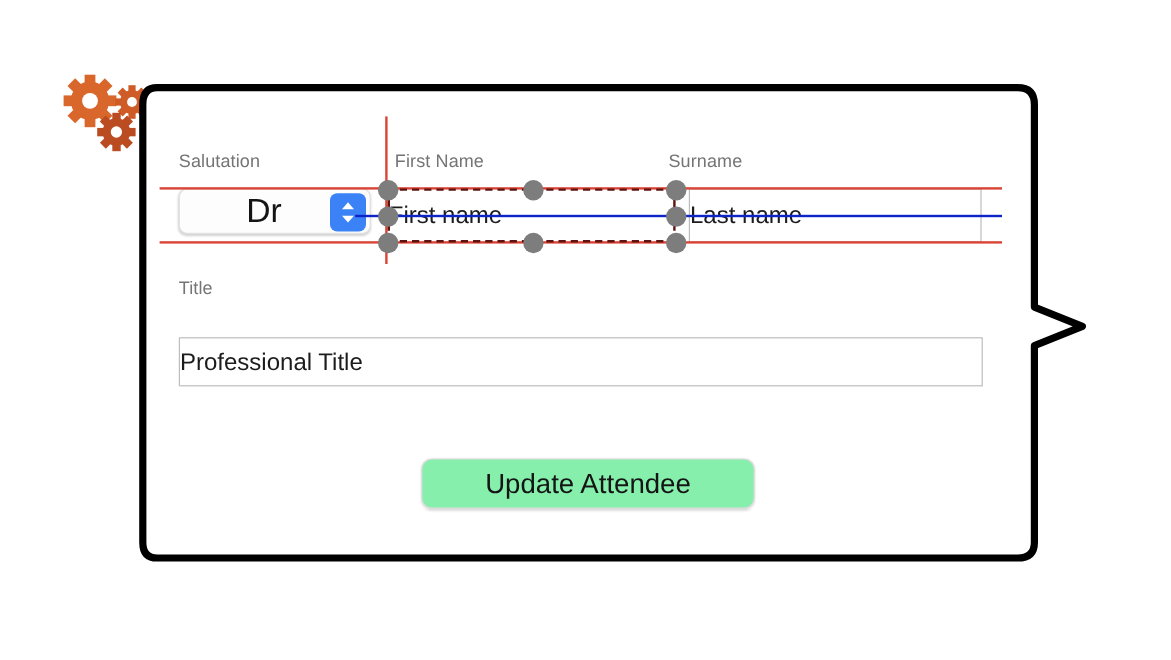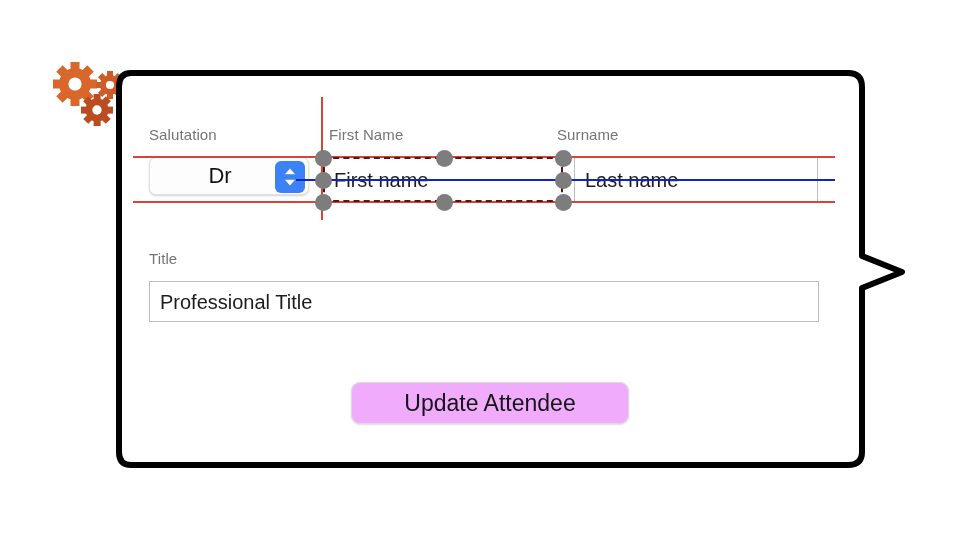--- a/index.html
+++ b/index.html
@@ -61,21 +61,21 @@
 
   .text-input {
     position: absolute;
     box-sizing: border-box;
     border: 1px solid #bdbdbd;
     background: #ffffff;
     color: #3b3b3b;
     font-family: "Liberation Sans", sans-serif;
     font-size: 20px;
     line-height: 20px;
-    padding: 0 10px;
+    padding: 0 0;
     display: flex;
     align-items: center;
   }
   .text-input .ph {
     color: #1c1c1c;
     font-size: 20px;
     white-space: nowrap;
   }
 
   
@@ -88,21 +88,21 @@
     border-radius: 7px;
     background: #fdfdfd;
     border: 1px solid #e2e2e2;
     box-shadow: 0 1px 2px rgba(0,0,0,0.18);
     display: flex;
     align-items: center;
     justify-content: center;
     box-sizing: border-box;
   }
   #salutation-value {
-    font-size: 22px;
+    font-size: 28px;
     color: #141414;
     line-height: 22px;
     margin-right: 18px;
   }
   #salutation-stepper {
     position: absolute;
     right: 3px;
     top: 3px;
     width: 30px;
     height: 32px;
@@ -116,21 +116,21 @@
   #salutation-stepper svg { display:block; }
 
   
   #update-button {
     position: absolute;
     left: 234px;
     top: 315px;
     width: 278px;
     height: 42px;
     border-radius: 9px;
-    background: #f0abfc;
+    background: #86efac;
     border: 1px solid #dcdcdc;
     box-shadow: 0 1px 2px rgba(0,0,0,0.14);
     display: flex;
     align-items: center;
     justify-content: center;
     box-sizing: border-box;
     font-size: 23px;
     color: #151515;
     cursor: pointer;
   }
@@ -259,21 +259,21 @@
   <div class="field-label" style="left:212px; top:57px;">First Name</div>
   <div class="text-input" style="left:206px; top:91px; width:240px; height:44px; border-color:transparent;">
     <span class="ph">First name</span>
   </div>
 
   <div class="field-label" style="left:440px; top:57px;">Surname</div>
   <div class="text-input" style="left:457px; top:90px; width:244px; height:45px;">
     <span class="ph">Last name</span>
   </div>
 
-  <div class="field-label" style="left:32px; top:181px;">Title</div>
+  <div class="field-label" style="left:32px; top:163px;">Title</div>
   <div class="text-input" style="left:32px; top:214px; width:670px; height:41px;">
     <span class="ph">Professional Title</span>
   </div>
 
   <div id="update-button">
     <span>Update Attendee</span>
   </div>
 </div>
 
 <div id="overlay">

